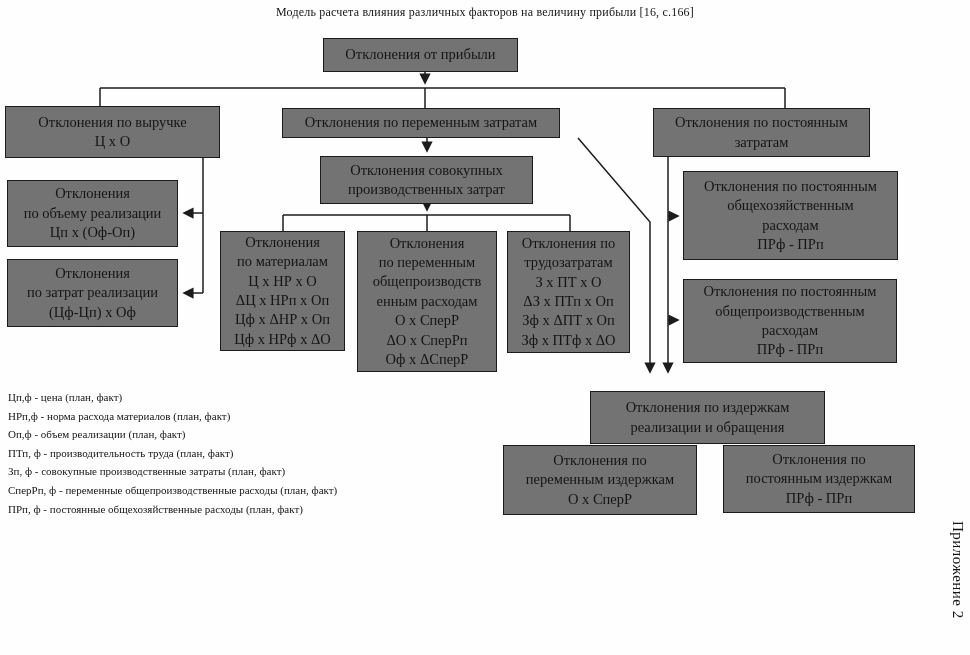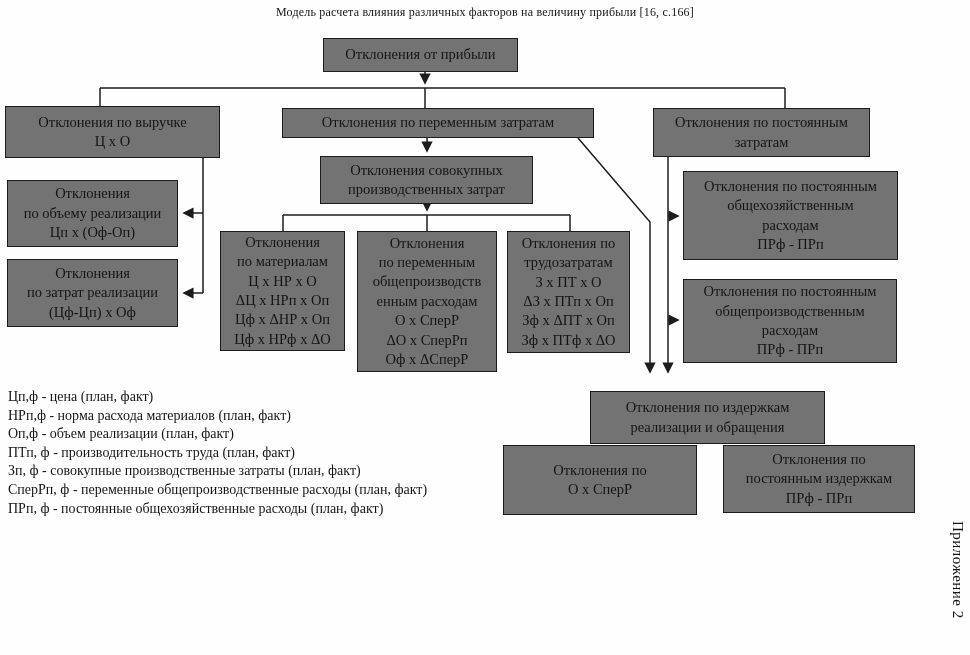--- a/index.html
+++ b/index.html
@@ -30,21 +30,21 @@
     justify-content:center;
     align-items:center;
     text-align:center;
     font-size:14.5px;
     line-height:1.34;
     box-sizing:border-box;
     padding:2px 3px;
   }
   .legend{
     position:absolute;left:8px;top:388px;width:520px;
-    font-size:14px;
+    font-size:11px;
     line-height:18.6px;
     text-align:left;
   }
   .side-label{
     position:absolute;
     right:4px;top:521px;height:134px;
     writing-mode:vertical-rl;
     font-size:15px;
     letter-spacing:0.5px;
     white-space:nowrap;
@@ -107,21 +107,21 @@
       <div>по объему реализации</div>
       <div>Цп х (Оф-Оп)</div>
     </div>
 
   <div class="box" style="left:7px;top:259px;width:171px;height:68px;">
       <div>Отклонения</div>
       <div>по затрат реализации</div>
       <div>(Цф-Цп) х Оф</div>
     </div>
 
-  <div class="box" style="left:282px;top:108px;width:312px;height:30px;text-align:right;">
+  <div class="box" style="left:282px;top:108px;width:278px;height:30px;text-align:right;">
       <div>Отклонения по переменным затратам</div>
     </div>
 
   <div class="box" style="left:320px;top:156px;width:213px;height:48px;">
       <div>Отклонения совокупных</div>
       <div>производственных затрат</div>
     </div>
 
   <div class="box" style="left:220px;top:231px;width:125px;height:120px;">
       <div>Отклонения</div>
@@ -170,20 +170,21 @@
       <div>ПРф - ПРп</div>
     </div>
 
   <div class="box" style="left:590px;top:391px;width:235px;height:53px;">
       <div>Отклонения по издержкам</div>
       <div>реализации и обращения</div>
     </div>
 
   <div class="box" style="left:503px;top:445px;width:194px;height:70px;">
       <div>Отклонения по</div>
+      <div>переменным издержкам</div>
       <div>О х СперР</div>
     </div>
 
   <div class="box" style="left:723px;top:445px;width:192px;height:68px;">
       <div>Отклонения по</div>
       <div>постоянным издержкам</div>
       <div>ПРф - ПРп</div>
     </div>
 
   <div class="legend">

